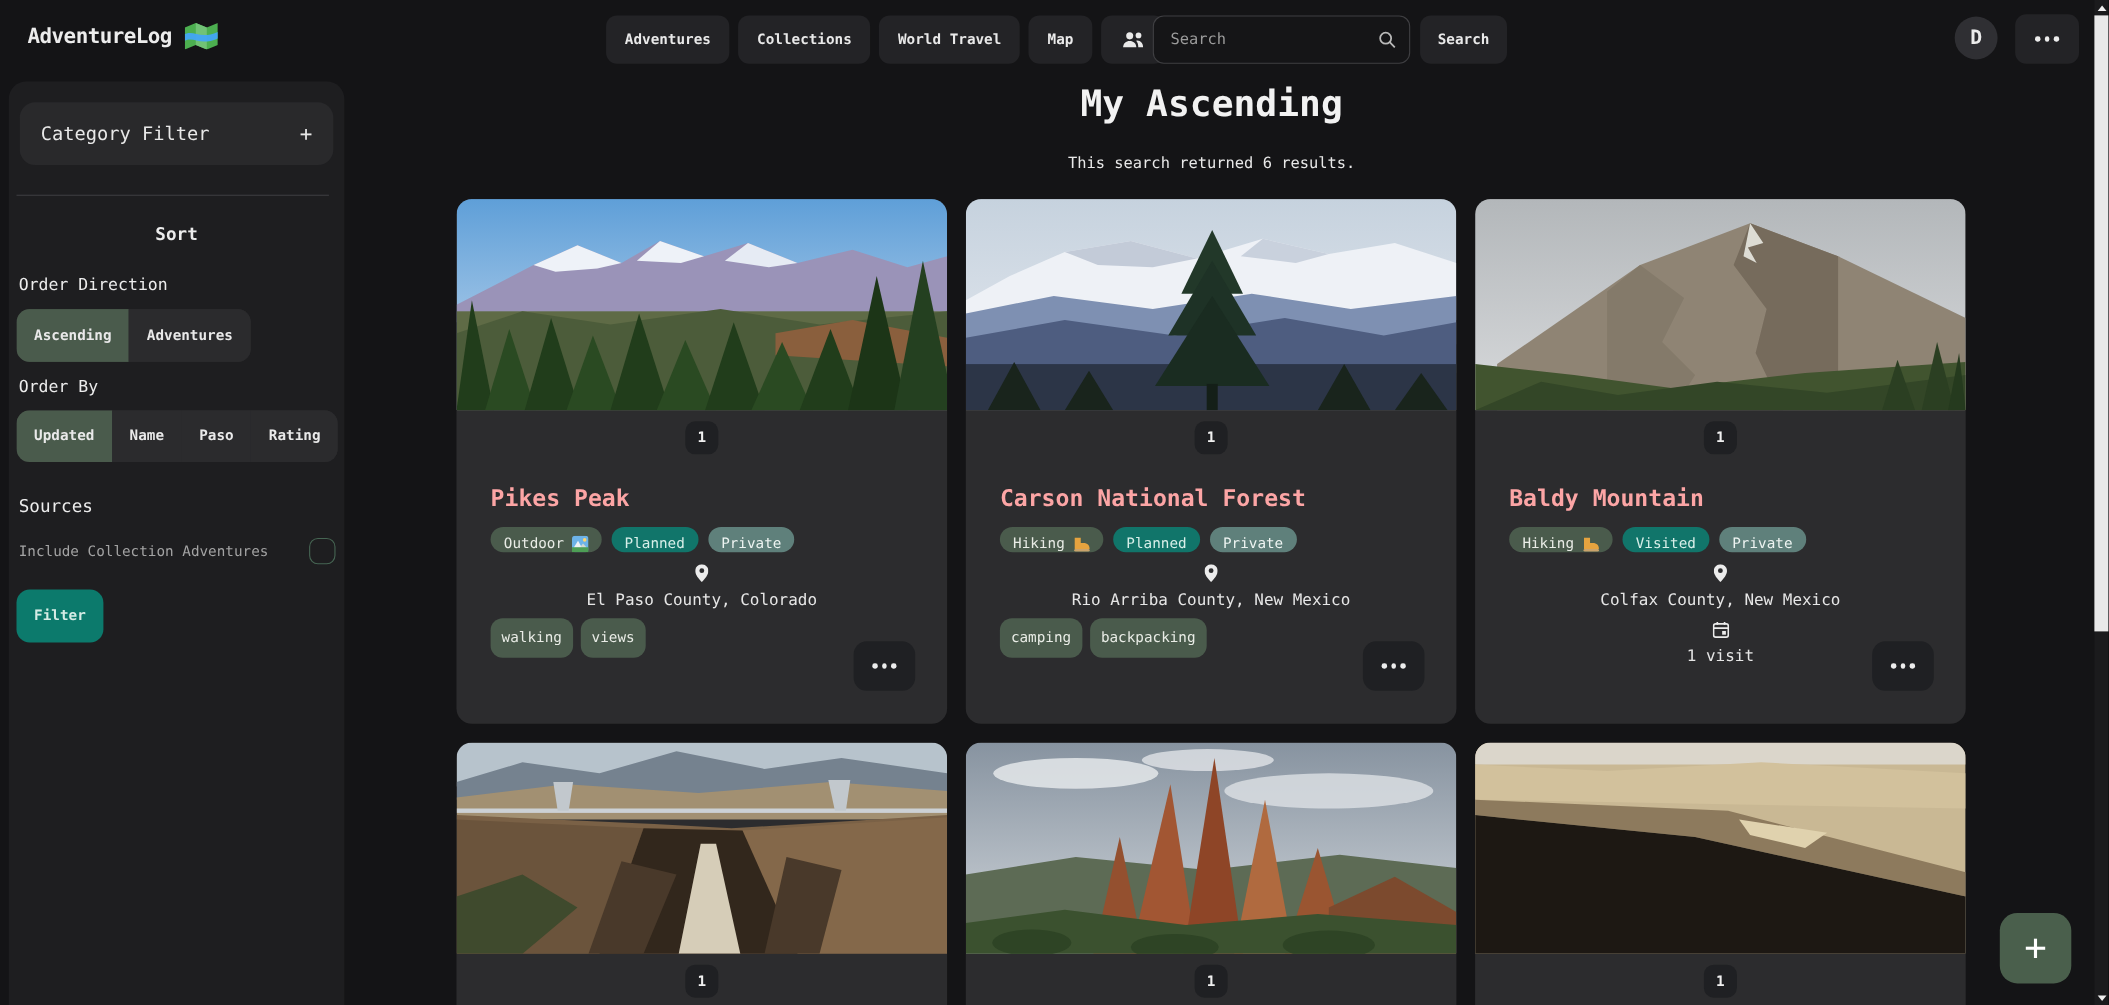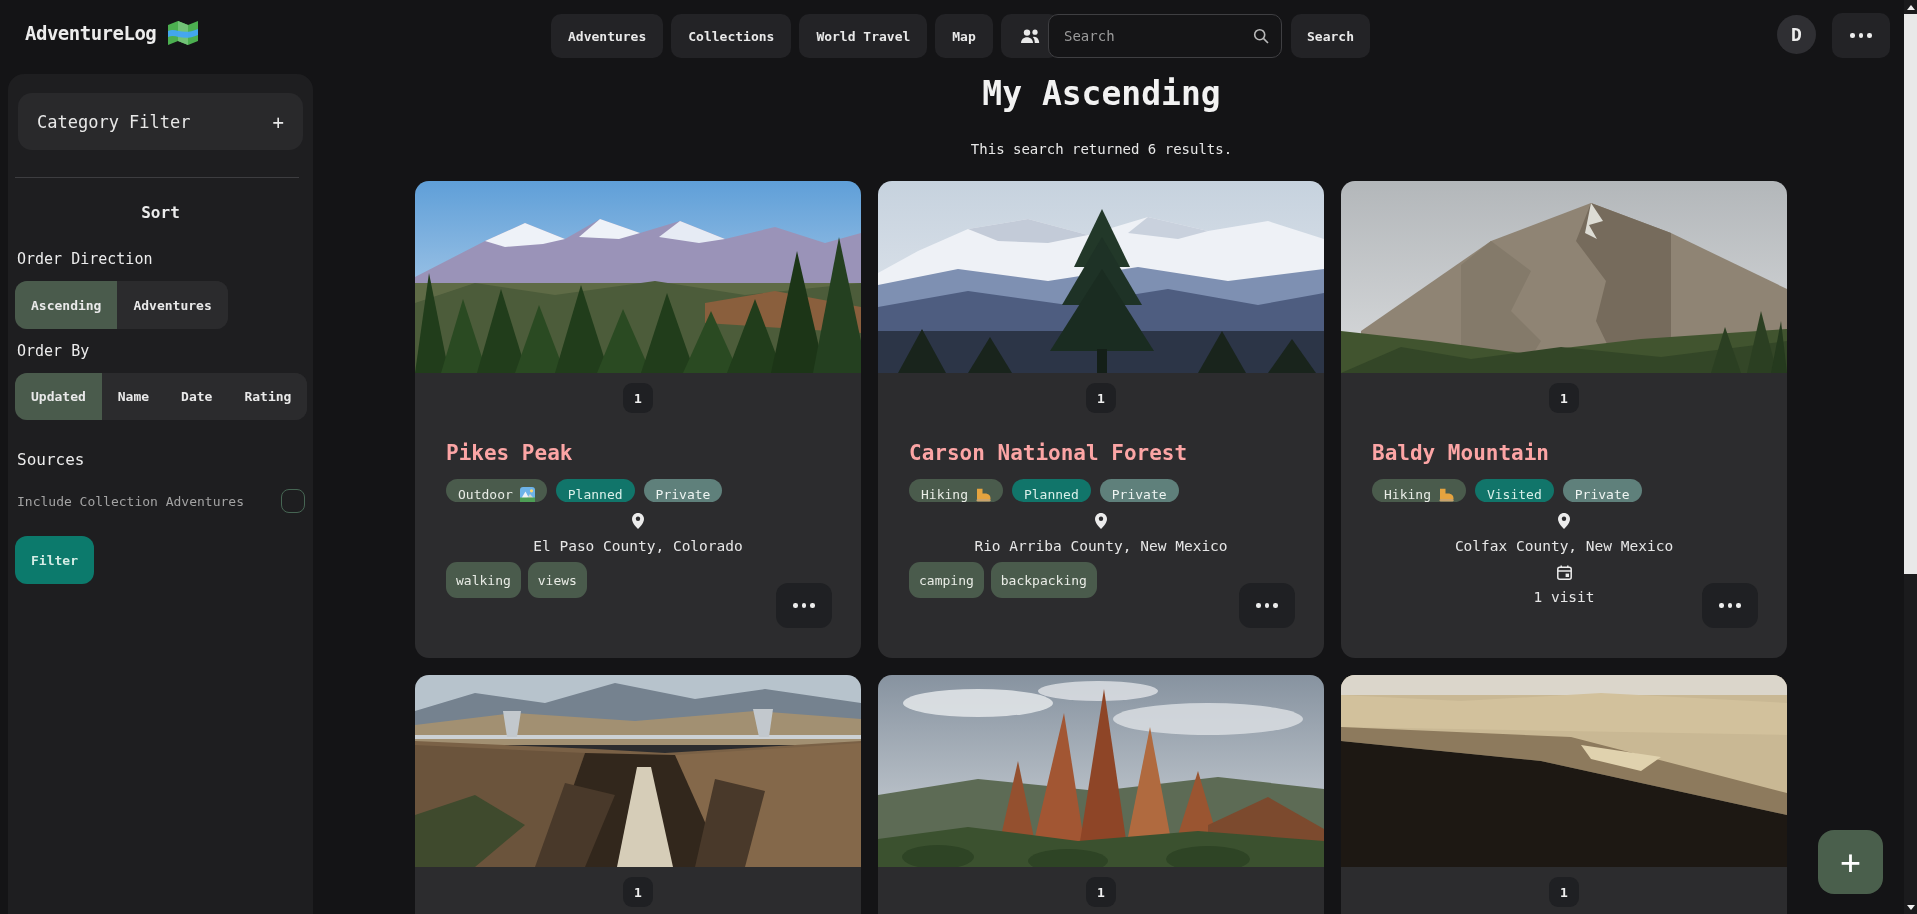--- a/index.html
+++ b/index.html
@@ -144,21 +144,21 @@
     <div class="side-label" style="top:176px;">Order Direction</div>
     <div class="seg" style="top:207px;">
       <button class="selected">Ascending</button>
       <button>Adventures</button>
     </div>
 
     <div class="side-label" style="top:268px;">Order By</div>
     <div class="seg seg2" style="top:299px;">
       <button class="selected">Updated</button>
       <button>Name</button>
-      <button>Date</button>
+      <button>Paso</button>
       <button>Rating</button>
     </div>
 
     <div class="side-label" style="top:376px;font-size:16px;">Sources</div>
     <div class="chk-row">
       <label>Include Collection Adventures</label>
       <input type="checkbox" style="">
     </div>
     <button class="filter-btn">Filter</button>
   </aside>

